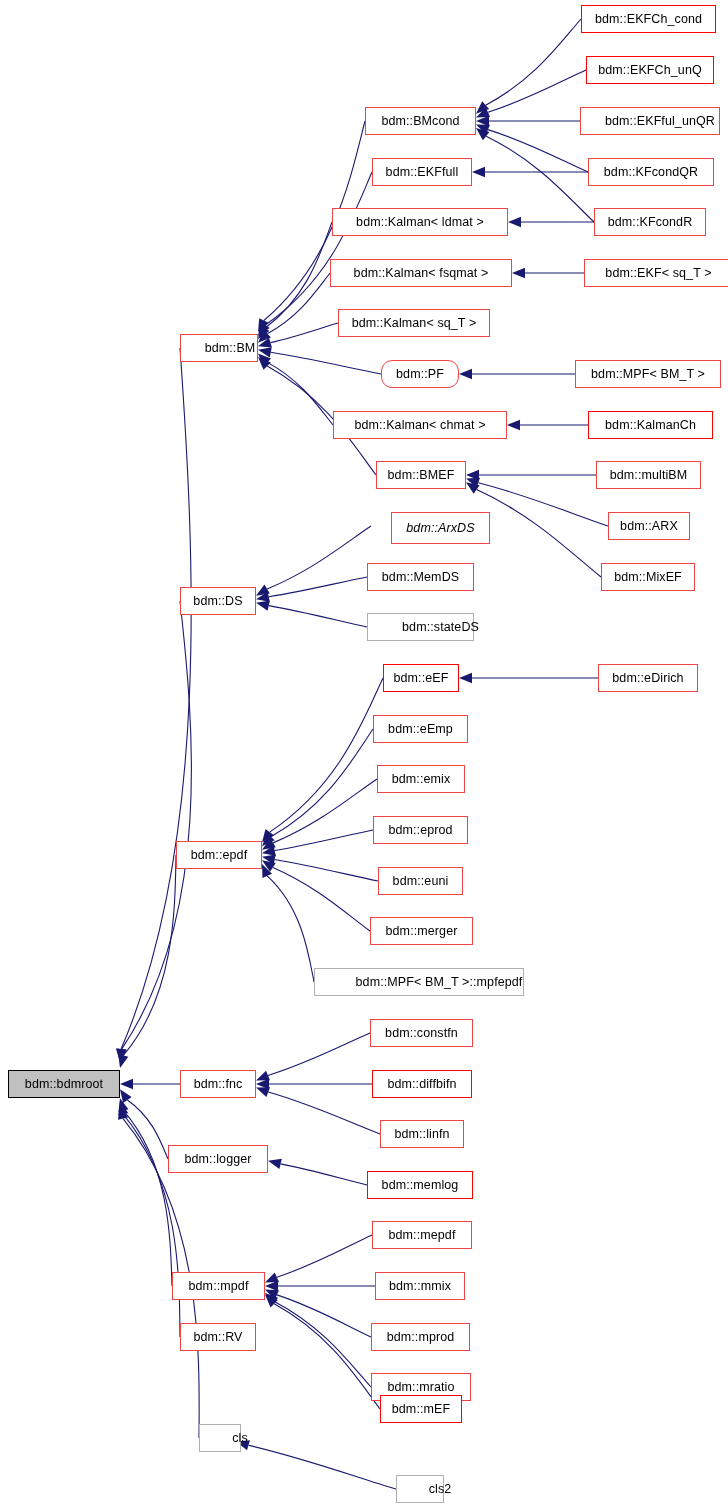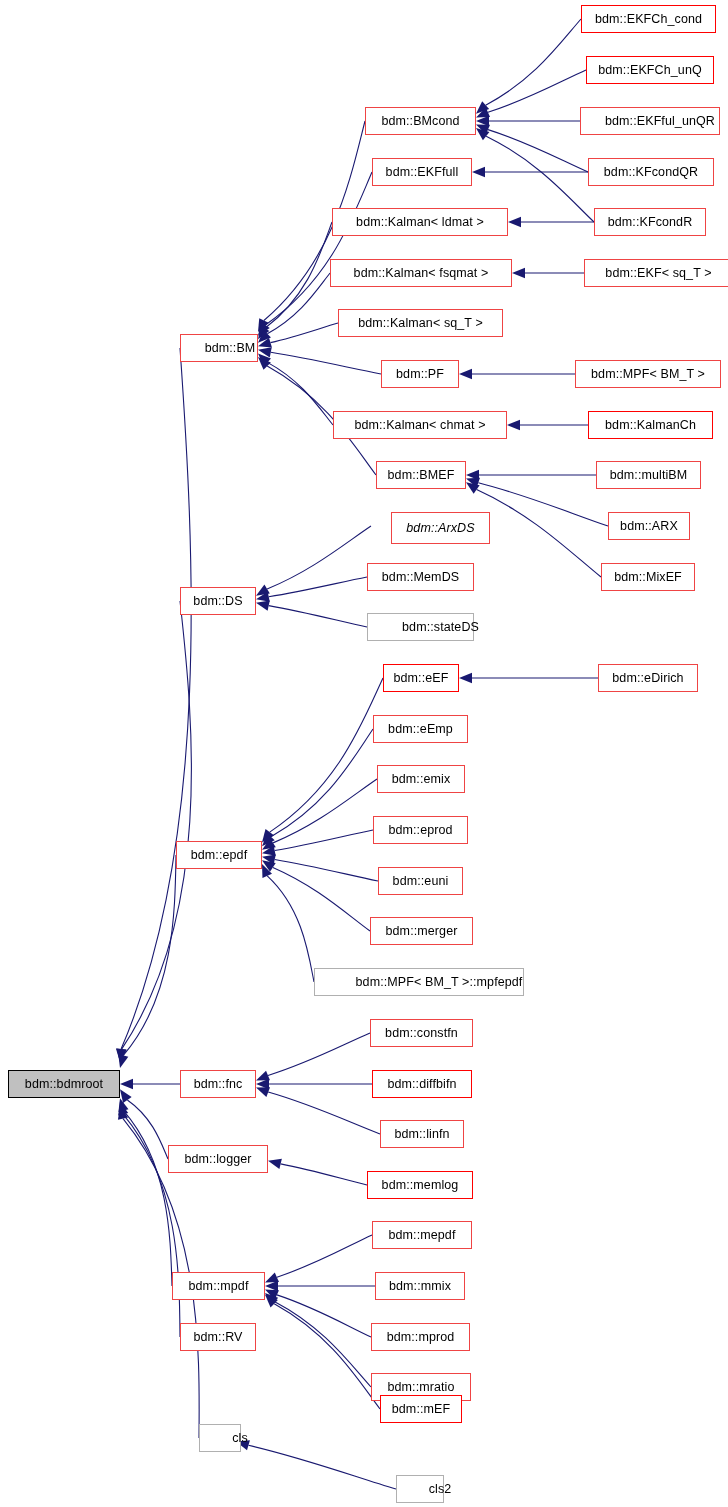--- a/index.html
+++ b/index.html
@@ -166,23 +166,23 @@
       <div class="node red" style="left: 581px; top: 5px; width: 135px; height: 28px;">bdm::EKFCh_cond</div>
       <div class="node red" style="left: 586px; top: 56px; width: 128px; height: 28px;">bdm::EKFCh_unQ</div>
       <div class="node" style="left: 580px; top: 107px; width: 140px; height: 28px; padding-left: 20px;">bdm::EKFful_unQR</div>
       <div class="node" style="left: 365px; top: 107px; width: 111px; height: 28px;">bdm::BMcond</div>
       <div class="node" style="left: 588px; top: 158px; width: 126px; height: 28px;">bdm::KFcondQR</div>
       <div class="node" style="left: 372px; top: 158px; width: 100px; height: 28px;">bdm::EKFfull</div>
       <div class="node" style="left: 332px; top: 208px; width: 176px; height: 28px;">bdm::Kalman&lt; ldmat &gt;</div>
       <div class="node" style="left: 594px; top: 208px; width: 112px; height: 28px;">bdm::KFcondR</div>
       <div class="node" style="left: 330px; top: 259px; width: 182px; height: 28px;">bdm::Kalman&lt; fsqmat &gt;</div>
       <div class="node" style="left: 584px; top: 259px; width: 149px; height: 28px;">bdm::EKF&lt; sq_T &gt;</div>
-      <div class="node" style="left: 338px; top: 309px; width: 165px; height: 28px;">bdm::Kalman&lt; sq_T &gt;</div>
+      <div class="node" style="left: 338px; top: 309px; width: 152px; height: 28px;">bdm::Kalman&lt; sq_T &gt;</div>
       <div class="node" style="left: 180px; top: 334px; width: 78px; height: 28px; padding-left: 22px;">bdm::BM</div>
-      <div class="node" style="left: 381px; top: 360px; width: 78px; height: 28px;">bdm::PF</div>
+      <div class="node" style="left: 381px; top: 360px; width: 78px; height: 28px; border-radius: 11px;">bdm::PF</div>
       <div class="node" style="left: 575px; top: 360px; width: 146px; height: 28px;">bdm::MPF&lt; BM_T &gt;</div>
       <div class="node" style="left: 333px; top: 411px; width: 174px; height: 28px;">bdm::Kalman&lt; chmat &gt;</div>
       <div class="node red" style="left: 588px; top: 411px; width: 125px; height: 28px;">bdm::KalmanCh</div>
       <div class="node" style="left: 376px; top: 461px; width: 90px; height: 28px;">bdm::BMEF</div>
       <div class="node" style="left: 596px; top: 461px; width: 105px; height: 28px;">bdm::multiBM</div>
       <div class="node" style="left: 391px; top: 512px; width: 99px; height: 32px; font-style: italic;">bdm::ArxDS</div>
       <div class="node" style="left: 608px; top: 512px; width: 82px; height: 28px;">bdm::ARX</div>
       <div class="node" style="left: 367px; top: 563px; width: 107px; height: 28px;">bdm::MemDS</div>
       <div class="node" style="left: 601px; top: 563px; width: 94px; height: 28px;">bdm::MixEF</div>
       <div class="node" style="left: 180px; top: 587px; width: 76px; height: 28px;">bdm::DS</div>

